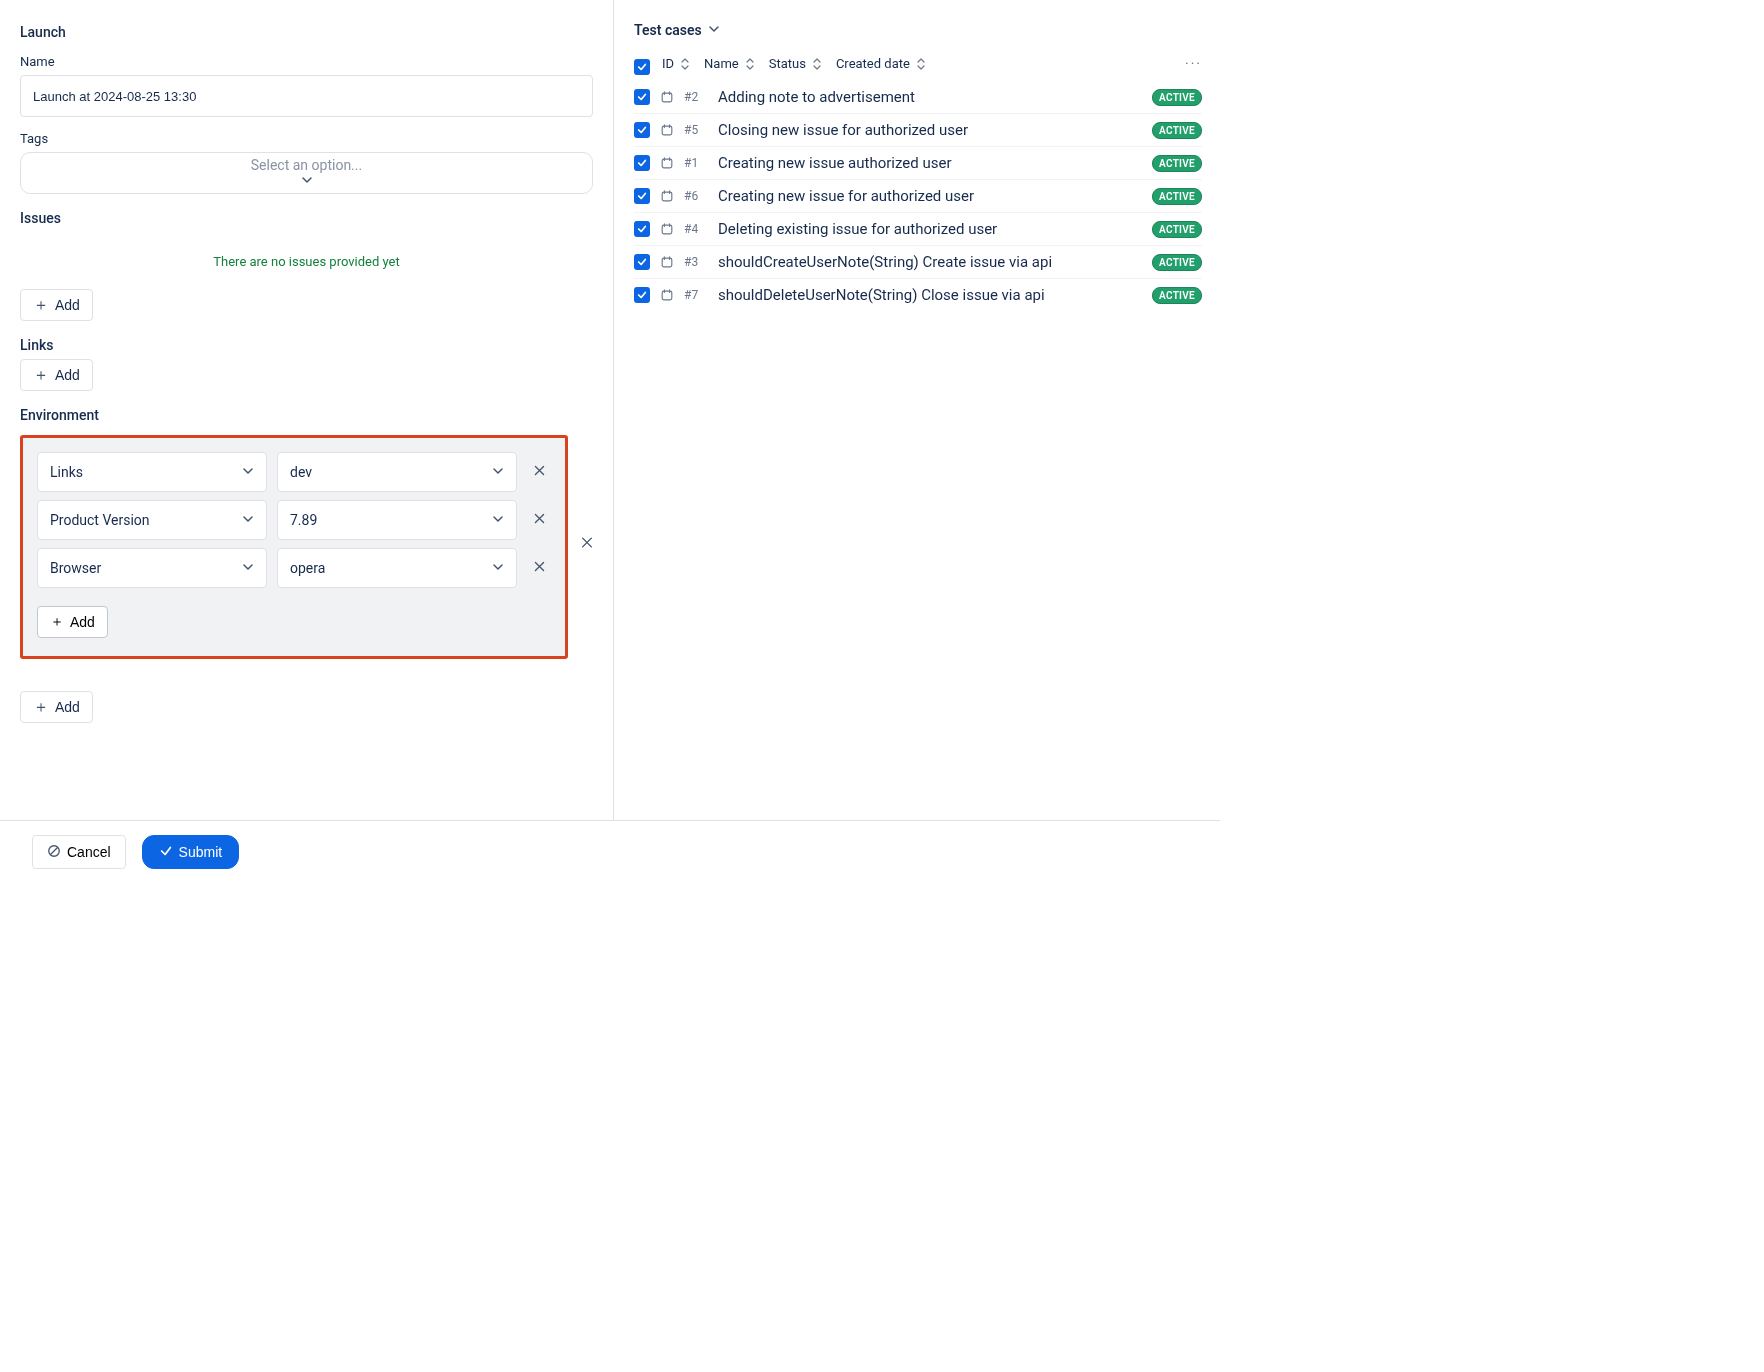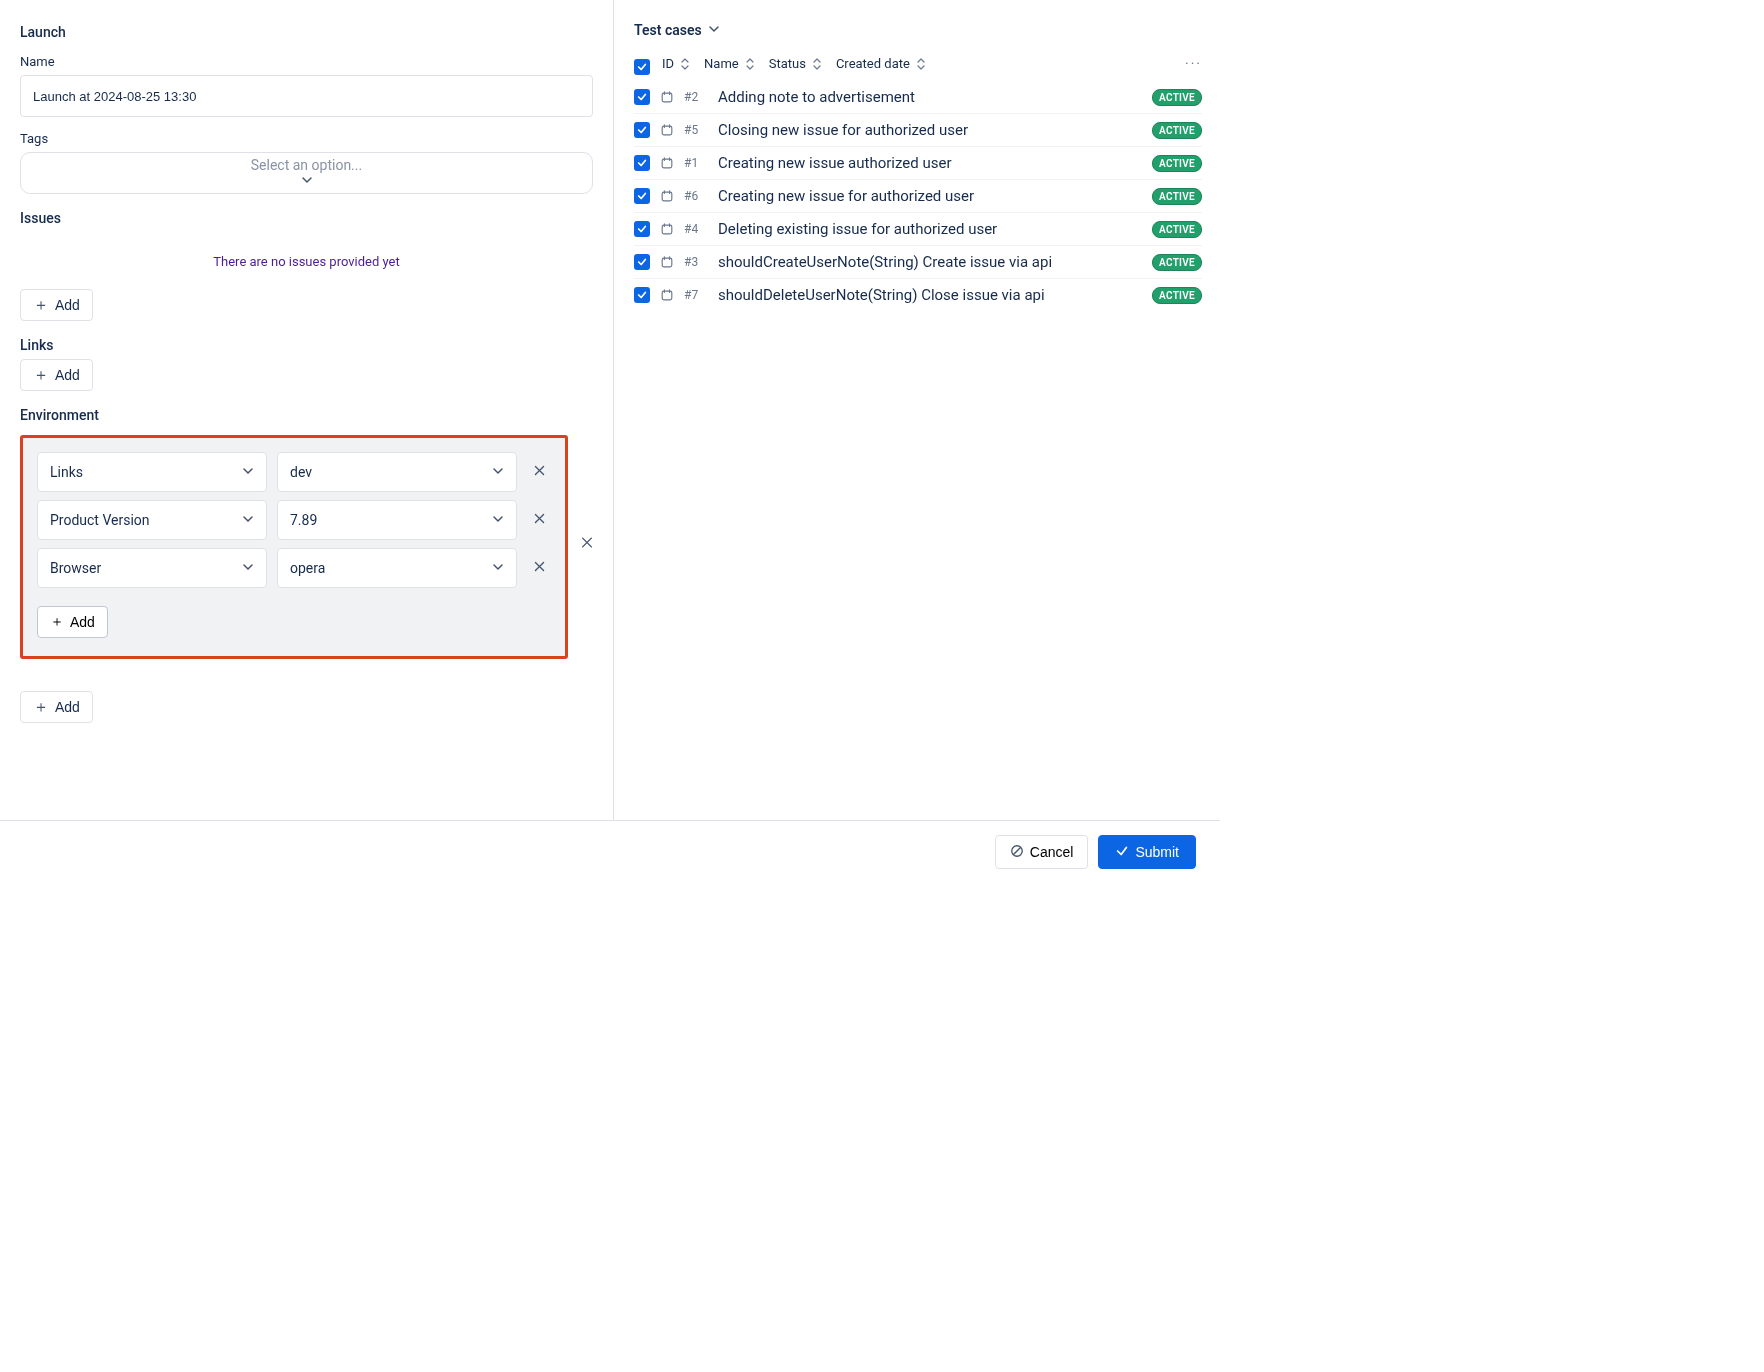--- a/index.html
+++ b/index.html
@@ -47,21 +47,21 @@
     padding:0 12px; font-size:13px; color:var(--text); background:var(--field-bg);
   }
   .text-input::placeholder { color:#8993a4; }
   .select-like {
     display:flex; align-items:center; justify-content:center;
     width:100%; height:42px; border:1px solid var(--border); border-radius:10px;
     padding:0 12px; background:var(--field-bg); cursor:pointer;flex-direction:column;
   }
   .select-like span.placeholder { color:#8993a4; }
   .select-like .chev { color:#44546f; }
-  .empty-text { color:#4c1d95; font-size:13px; text-align:center; padding:22px 0 20px 0; }
+  .empty-text { color:#15803d; font-size:13px; text-align:center; padding:22px 0 20px 0; }
   .btn {
     display:inline-flex; align-items:center; gap:6px;
     border:1px solid var(--border); background:#fff; border-radius:4px;
     height:32px; padding:0 12px; font-size:14px; cursor:pointer;
     color:var(--text);
   }
   .btn .plus { font-size:16px; color:#44546f; line-height:1; }
   .field-label.section { font-weight:500; font-size:14px; margin-top:16px; }
 
   .env-wrap {
@@ -128,31 +128,31 @@
     color:#fff;
     border:1px solid var(--green-border);
     border-radius:8px; padding:2px 6px; flex:none;
   }
   .left-checkbox-col {
     width:16px; display:inline-flex; justify-content:center; margin-right:12px;
   }
 
   .footer {
     border-top:1px solid var(--border);
-    display:flex; justify-content:flex-end; gap:10px;
-    padding:14px 24px;
+    display:flex; justify-content:flex-start; gap:16px;
+    padding:14px 32px;
   }
   .btn-cancel {
     display:inline-flex; align-items:center; gap:6px;
     border:1px solid var(--border); background:#fff; border-radius:4px;
     height:34px; padding:0 14px; font-size:14px; cursor:pointer;
   }
   .btn-submit {
     display:inline-flex; align-items:center; gap:6px;
-    border:1px solid var(--blue); background:var(--blue); color:#fff; border-radius:4px;
+    border:1px solid var(--blue); background:var(--blue); color:#fff; border-radius:12px;
     height:34px; padding:0 16px; font-size:14px; cursor:pointer;
   }
 </style>
 </head>
 <body>
 
 <div class="page">
 
   <div class="body">
     <div class="left">

